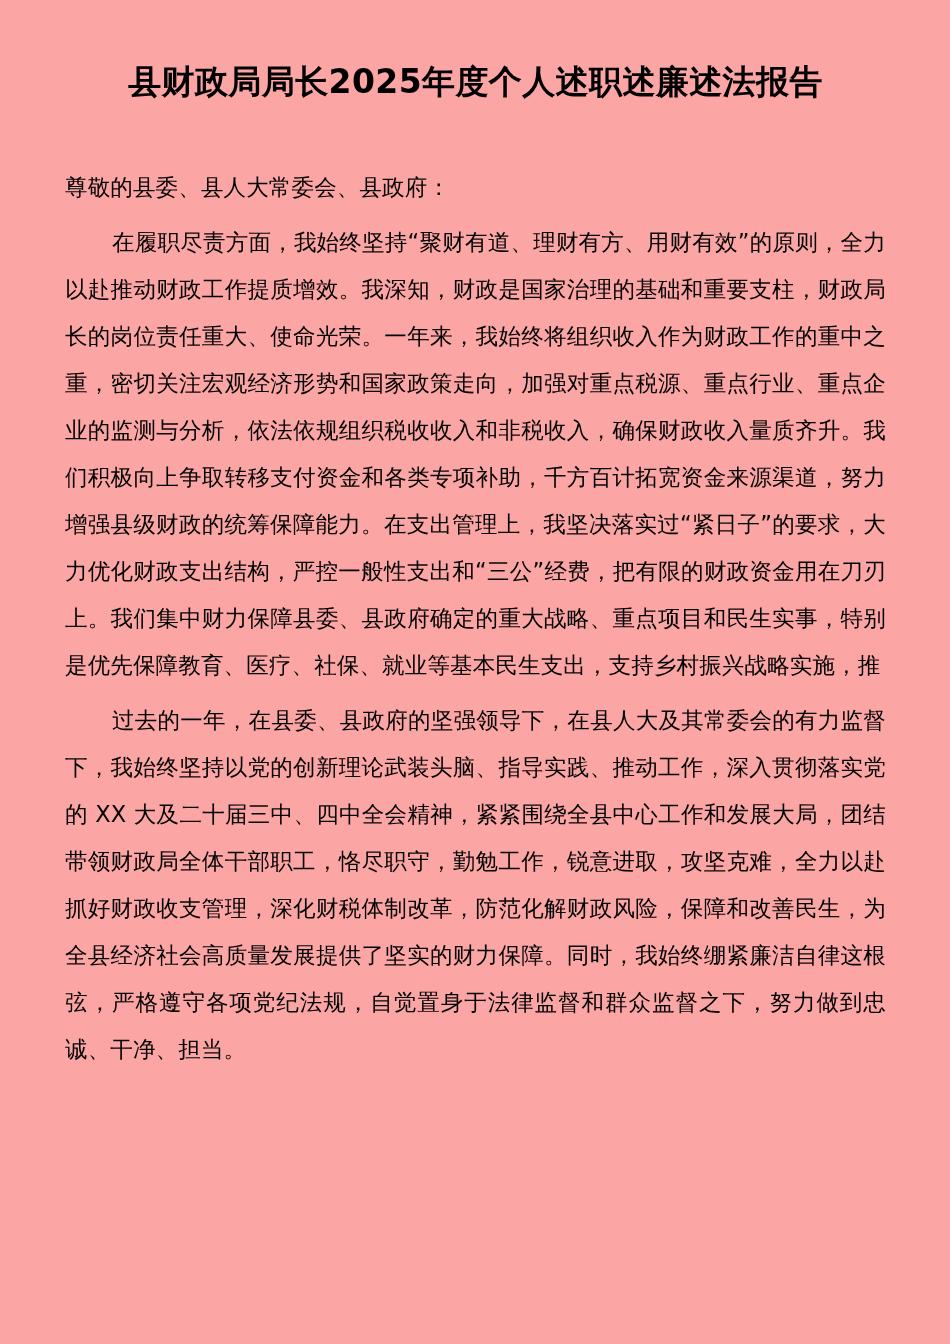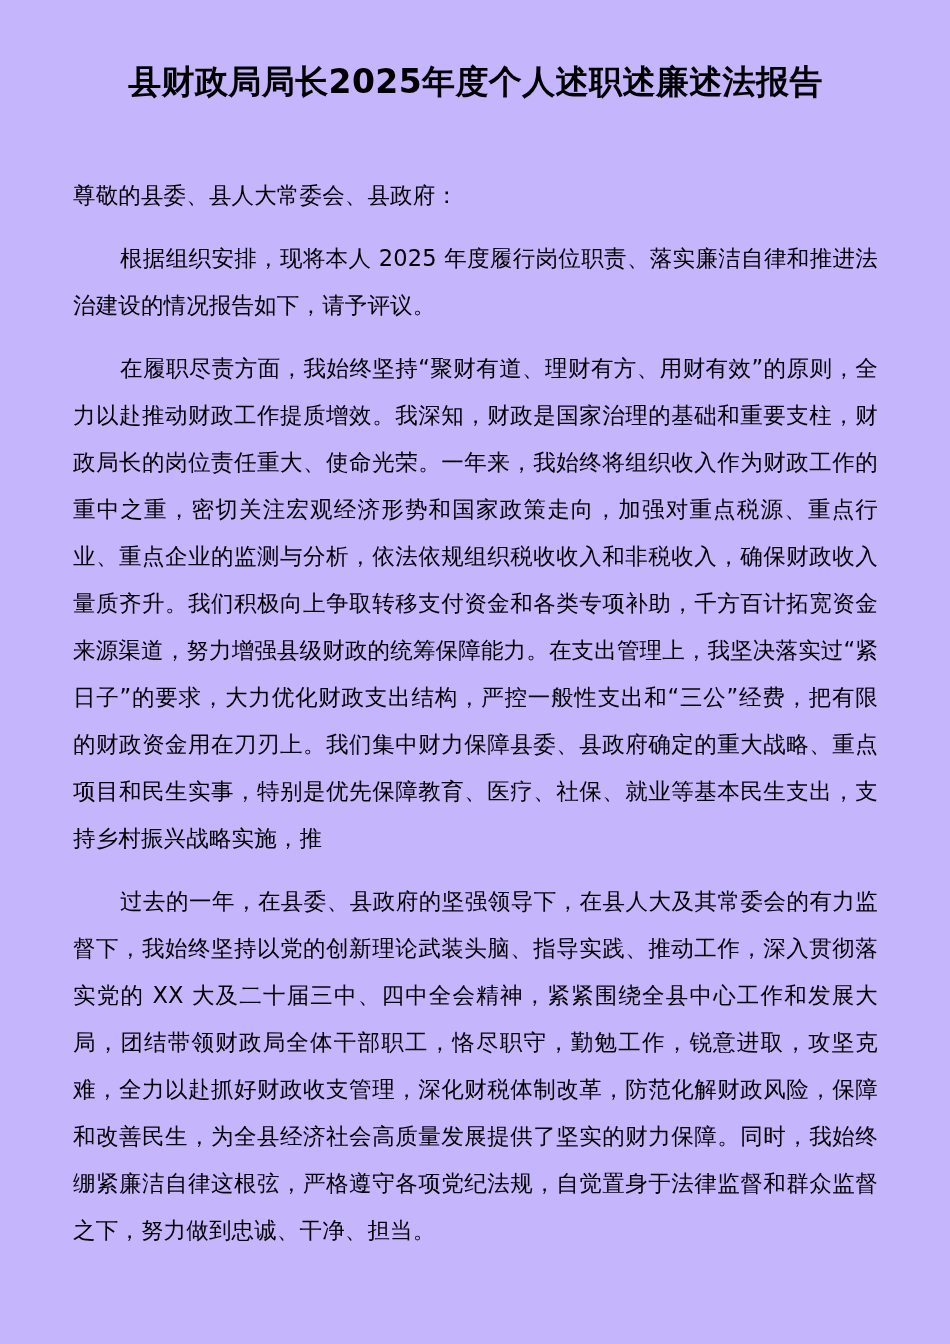--- a/index.html
+++ b/index.html
@@ -15,21 +15,21 @@
     font-family: "DejaVu Sans", "Liberation Sans", sans-serif;
     color: #000000;
     -webkit-font-smoothing: antialiased;
   }
 
   .page {
     position: relative;
     width: 950px;
     height: 1344px;
     box-sizing: border-box;
-    background: #c4b5fd;
+    background: #fca5a5;
   }
 
   .content {
     position: absolute;
     left: 57px;
     top: 0;
     width: 837px;
   }
 
   .doc-title {
@@ -43,21 +43,21 @@
     padding-top: 60px;
     padding-bottom: 0;
     white-space: nowrap;
   }
 
   .title-spacer {
     height: 52px;
   }
 
   .para {
-    margin: 16px;
+    margin: 8px;
     padding: 0;
     font-size: 22.5px;
     font-weight: 400;
     line-height: 47px;
     text-align: justify;
     text-justify: inter-character;
     text-align-last: left;
     letter-spacing: 0.15px;
     word-break: break-all;
   }
@@ -75,20 +75,19 @@
 
 <div class="page">
   <div class="content">
 
     <h1 class="doc-title">县财政局局长2025年度个人述职述廉述法报告</h1>
 
     <div class="title-spacer"></div>
 
     <p class="para">尊敬的县委、县人大常委会、县政府：</p>
 
-    <p class="para indent">根据组织安排，现将本人 2025 年度履行岗位职责、落实廉洁自律和推进法治建设的情况报告如下，请予评议。</p>
 
     <p class="para indent">在履职尽责方面，我始终坚持“聚财有道、理财有方、用财有效”的原则，全力以赴推动财政工作提质增效。我深知，财政是国家治理的基础和重要支柱，财政局长的岗位责任重大、使命光荣。一年来，我始终将组织收入作为财政工作的重中之重，密切关注宏观经济形势和国家政策走向，加强对重点税源、重点行业、重点企业的监测与分析，依法依规组织税收收入和非税收入，确保财政收入量质齐升。我们积极向上争取转移支付资金和各类专项补助，千方百计拓宽资金来源渠道，努力增强县级财政的统筹保障能力。在支出管理上，我坚决落实过“紧日子”的要求，大力优化财政支出结构，严控一般性支出和“三公”经费，把有限的财政资金用在刀刃上。我们集中财力保障县委、县政府确定的重大战略、重点项目和民生实事，特别是优先保障教育、医疗、社保、就业等基本民生支出，支持乡村振兴战略实施，推</p>
 
     <p class="para indent">过去的一年，在县委、县政府的坚强领导下，在县人大及其常委会的有力监督下，我始终坚持以党的创新理论武装头脑、指导实践、推动工作，深入贯彻落实党的 XX 大及二十届三中、四中全会精神，紧紧围绕全县中心工作和发展大局，团结带领财政局全体干部职工，恪尽职守，勤勉工作，锐意进取，攻坚克难，全力以赴抓好财政收支管理，深化财税体制改革，防范化解财政风险，保障和改善民生，为全县经济社会高质量发展提供了坚实的财力保障。同时，我始终绷紧廉洁自律这根弦，严格遵守各项党纪法规，自觉置身于法律监督和群众监督之下，努力做到忠诚、干净、担当。</p>
 
   </div>
 </div>
 
 </body></html>

